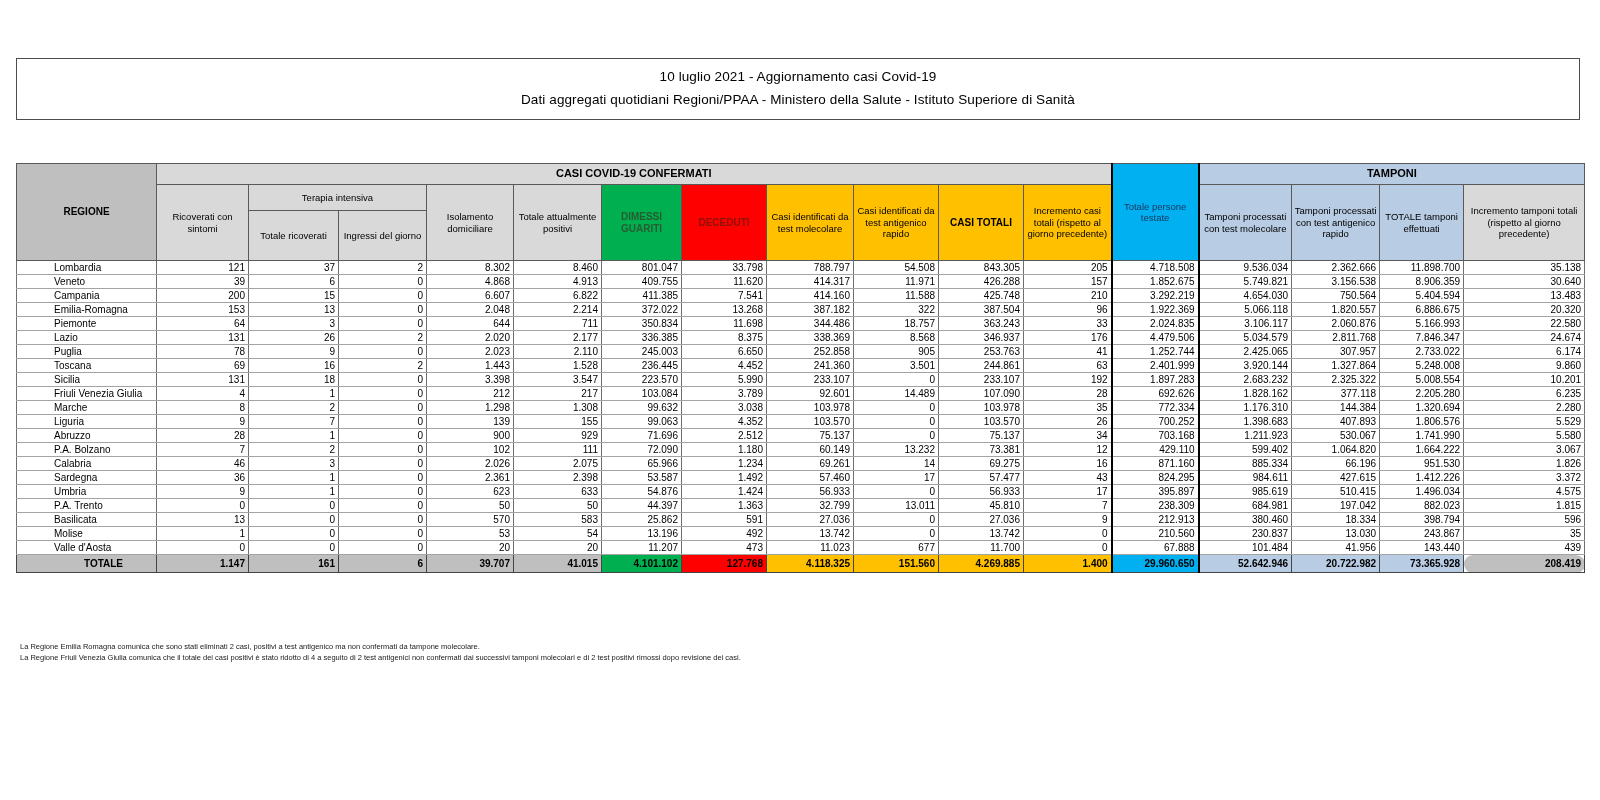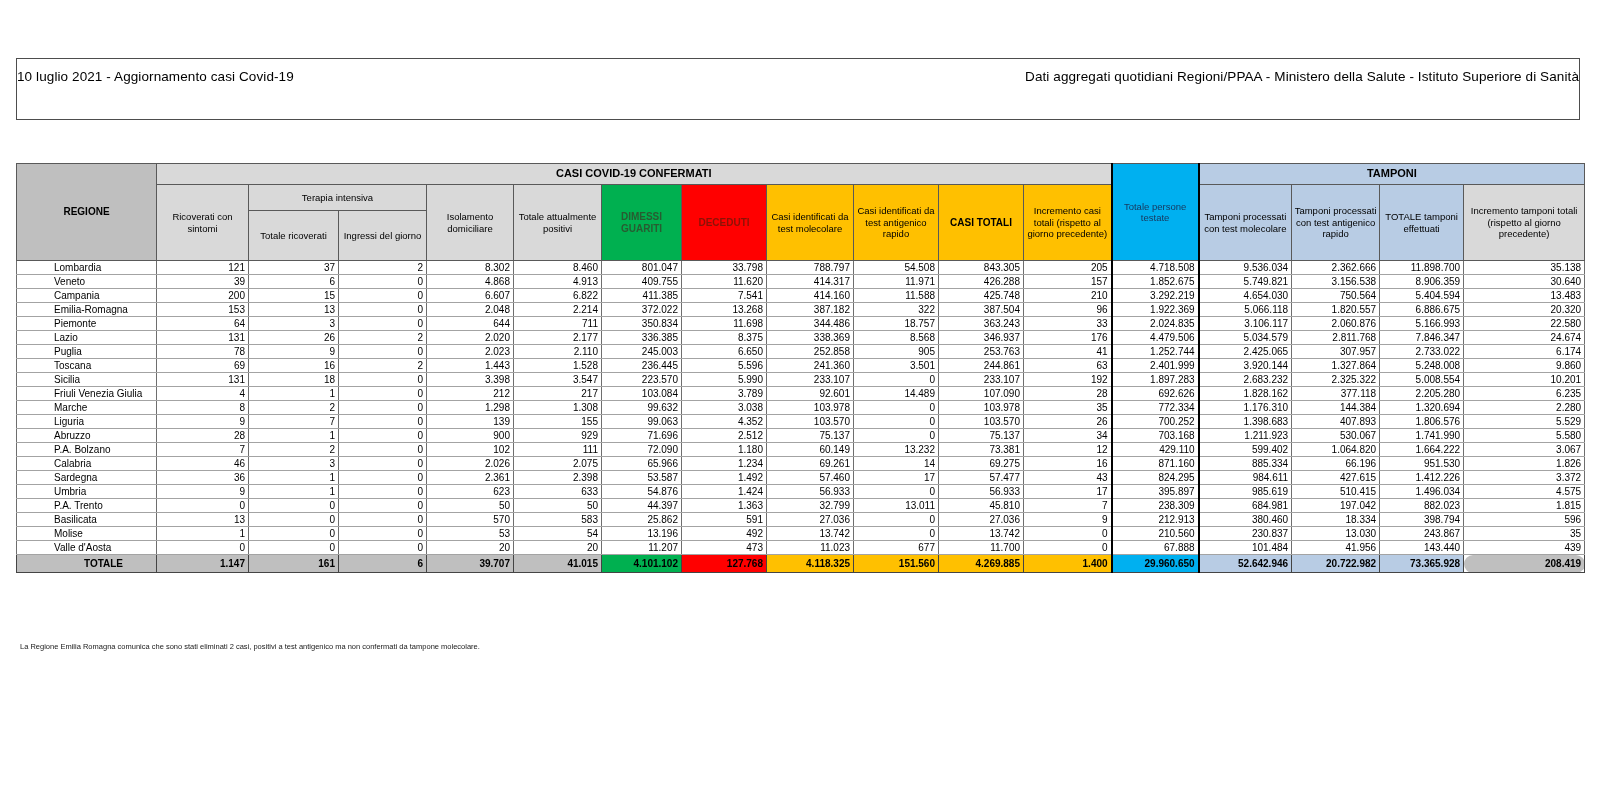--- a/index.html
+++ b/index.html
@@ -1,19 +1,19 @@
 <!DOCTYPE html>
 <html><head>
 <meta charset="utf-8">
 <style>
   html,body{margin:0;padding:0;background:#fff;}
   body{width:1600px;height:800px;position:relative;font-family:"Liberation Sans",sans-serif;color:#000;}
 
   .title-box{position:absolute;left:16px;top:58px;width:1564px;height:62px;border:1px solid #4d4d4d;
-    display:flex;flex-direction:row;justify-content:space-between;padding:10px 0 12px 0;box-sizing:border-box;}
+    display:flex;flex-direction:column;justify-content:space-between;padding:10px 0 12px 0;box-sizing:border-box;}
   .title-line{text-align:center;font-size:13.5px;letter-spacing:.1px;}
 
   .table-wrap{position:absolute;left:16px;top:163px;}
   table{border-collapse:collapse;table-layout:fixed;width:1568px;}
   th,td{border:1px solid #7a7a7a;overflow:hidden;box-sizing:border-box;}
   thead th{font-size:9.5px;font-weight:normal;text-align:center;vertical-align:middle;
     padding:1px 2px;background:#D9D9D9;line-height:1.2;border-color:#595959;}
   .h-regione{font-weight:bold;font-size:10px;background:#BFBFBF;}
   .h-group{font-weight:bold;font-size:11px;height:21px;}
   .h-group-tamponi{background:#B8CCE4;}
@@ -241,21 +241,21 @@
           <td class="num">6.174</td>
         </tr>
         <tr>
           <td class="region">Toscana</td>
           <td class="num">69</td>
           <td class="num">16</td>
           <td class="num">2</td>
           <td class="num">1.443</td>
           <td class="num">1.528</td>
           <td class="num">236.445</td>
-          <td class="num">5.596</td>
+          <td class="num">4.452</td>
           <td class="num">241.360</td>
           <td class="num">3.501</td>
           <td class="num">244.861</td>
           <td class="num">63</td>
           <td class="num">2.401.999</td>
           <td class="num">3.920.144</td>
           <td class="num">1.327.864</td>
           <td class="num">5.248.008</td>
           <td class="num">9.860</td>
         </tr>
@@ -524,13 +524,14 @@
           <td class="num">20.722.982</td>
           <td class="num">73.365.928</td>
           <td class="num">208.419</td>
         </tr>
       </tbody>
 </table>
 </div>
 
 <div class="notes">
   <div class="note-line">La Regione Emilia Romagna comunica che sono stati eliminati 2 casi, positivi a test antigenico ma non confermati da tampone molecolare.</div>
+  <div class="note-line">La Regione Friuli Venezia Giulia comunica che il totale dei casi positivi è stato ridotto di 4 a seguito di 2 test antigenici non confermati dai successivi tamponi molecolari e di 2 test positivi rimossi dopo revisione dei casi.</div>
 </div>
 
 </body></html>

